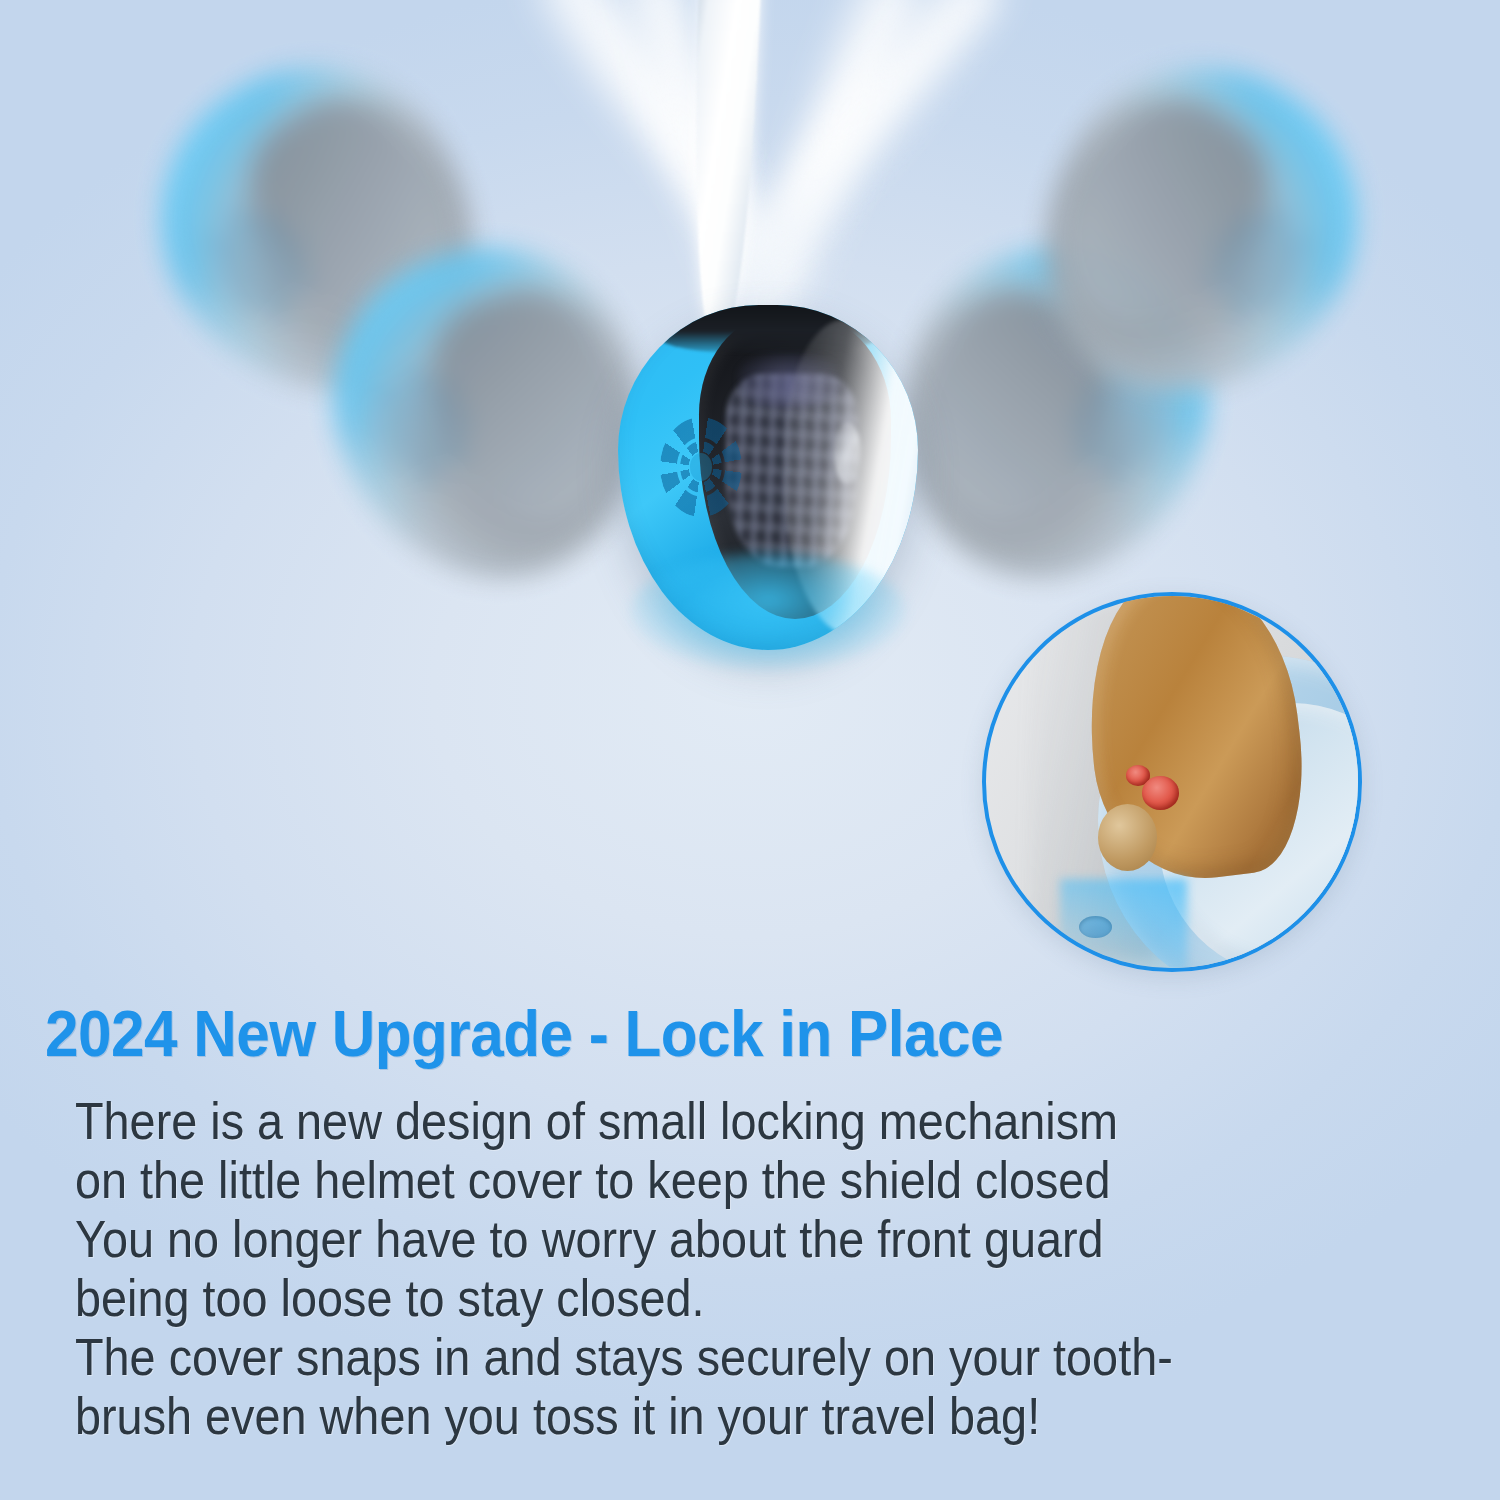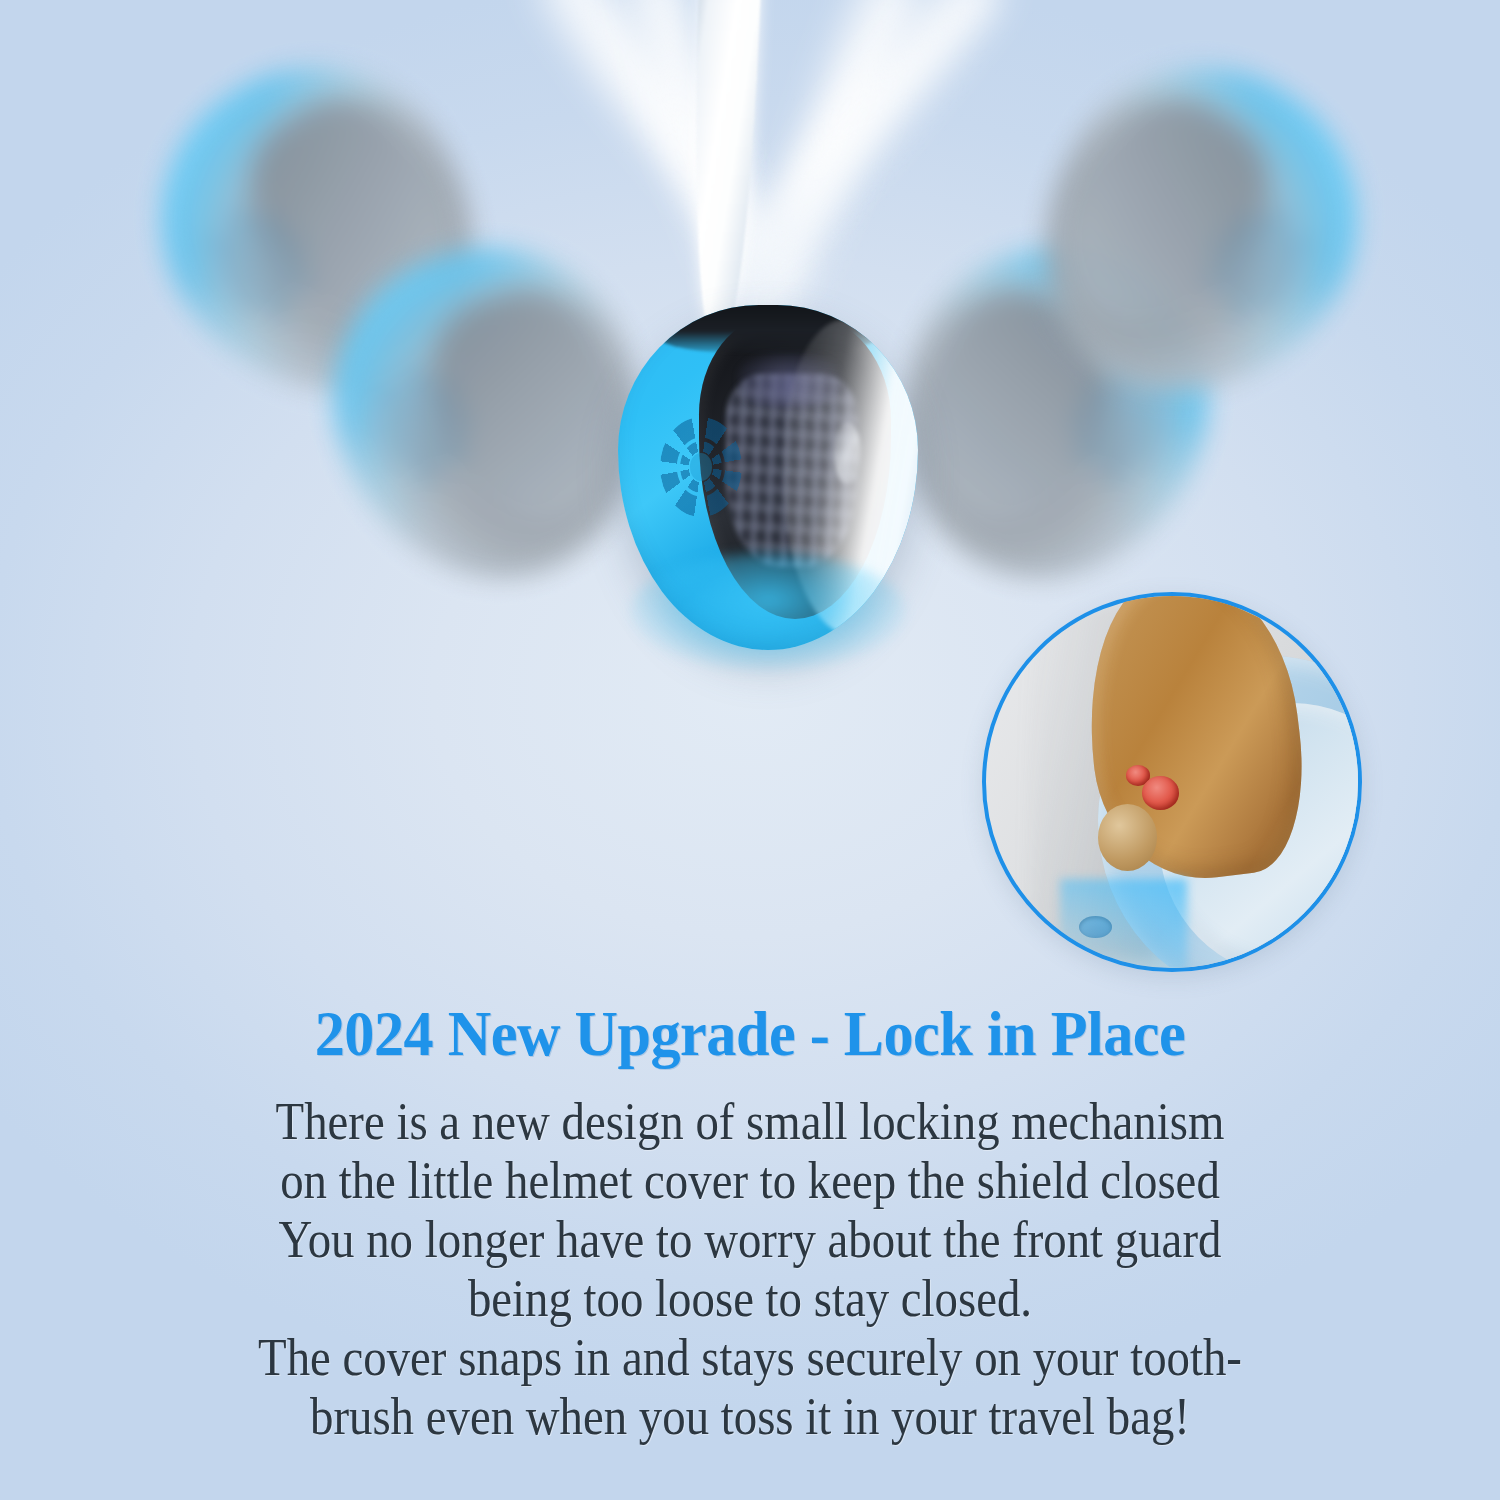--- a/index.html
+++ b/index.html
@@ -322,22 +322,21 @@
     background: linear-gradient(100deg,
         rgba(150,155,160,0.0), rgba(120,126,132,0.28));
     filter: blur(9px);
   }
 
   
   #copy {
     position: absolute;
     left: 0; top: 1002px;
     width: 1500px;
-    text-align: center;
-    font-family: Liberation Serif, serif;
+    text-align: left;
   }
   #headline {
     color: #1f93ea;
     font-size: 64px;
     font-weight: 700;
     letter-spacing: -0.5px;
     line-height: 1.0;
     margin: 0 0 26px 0;
     transform: scaleX(0.94);
     text-shadow: 1px 1px 0 rgba(30,110,180,0.22);

